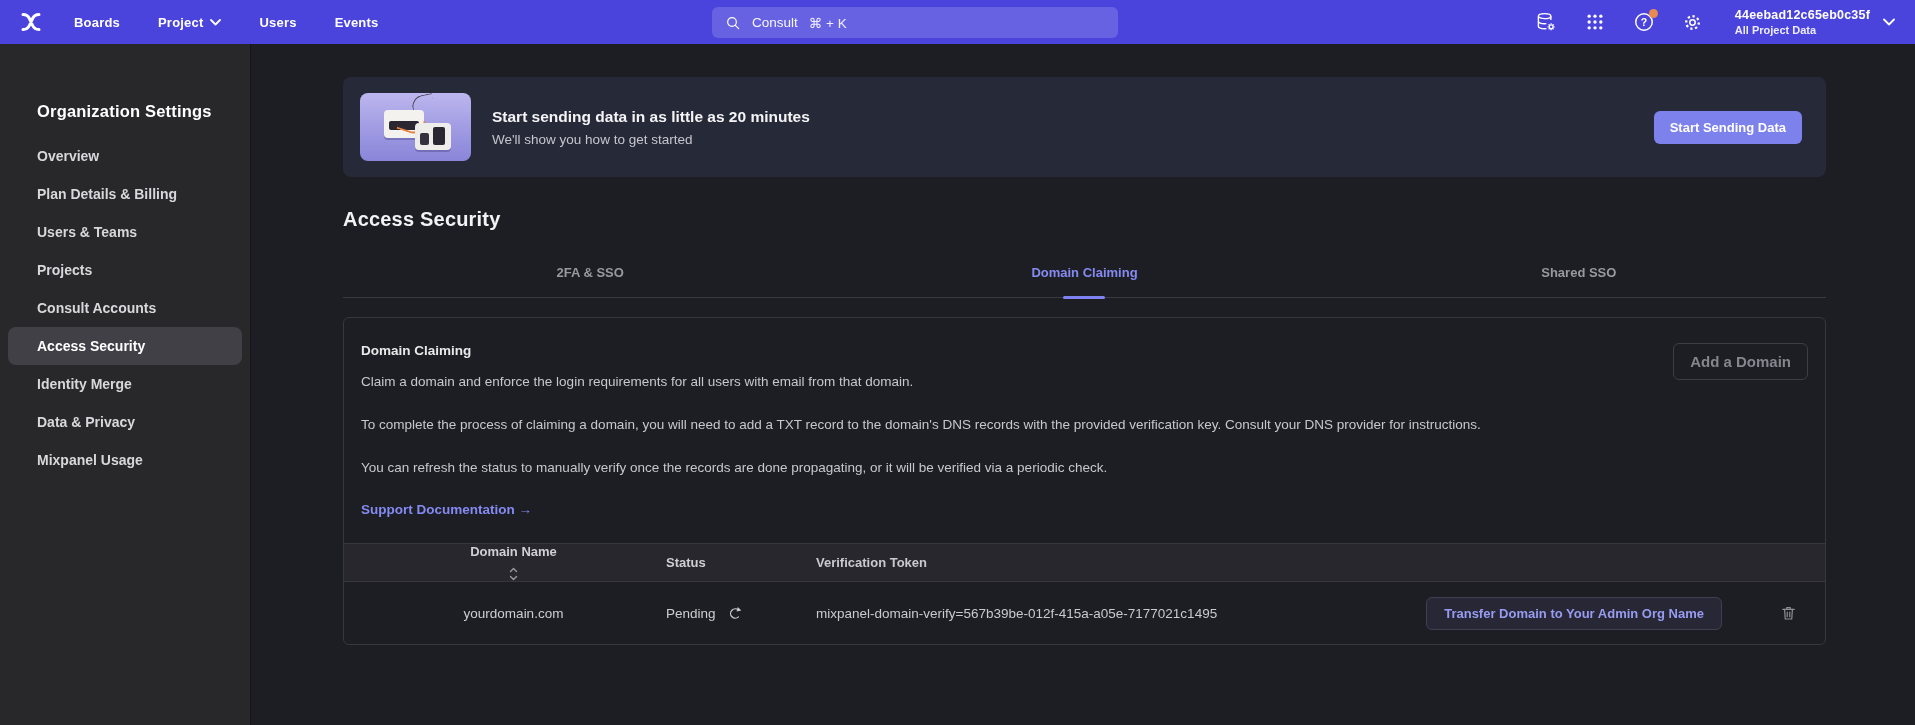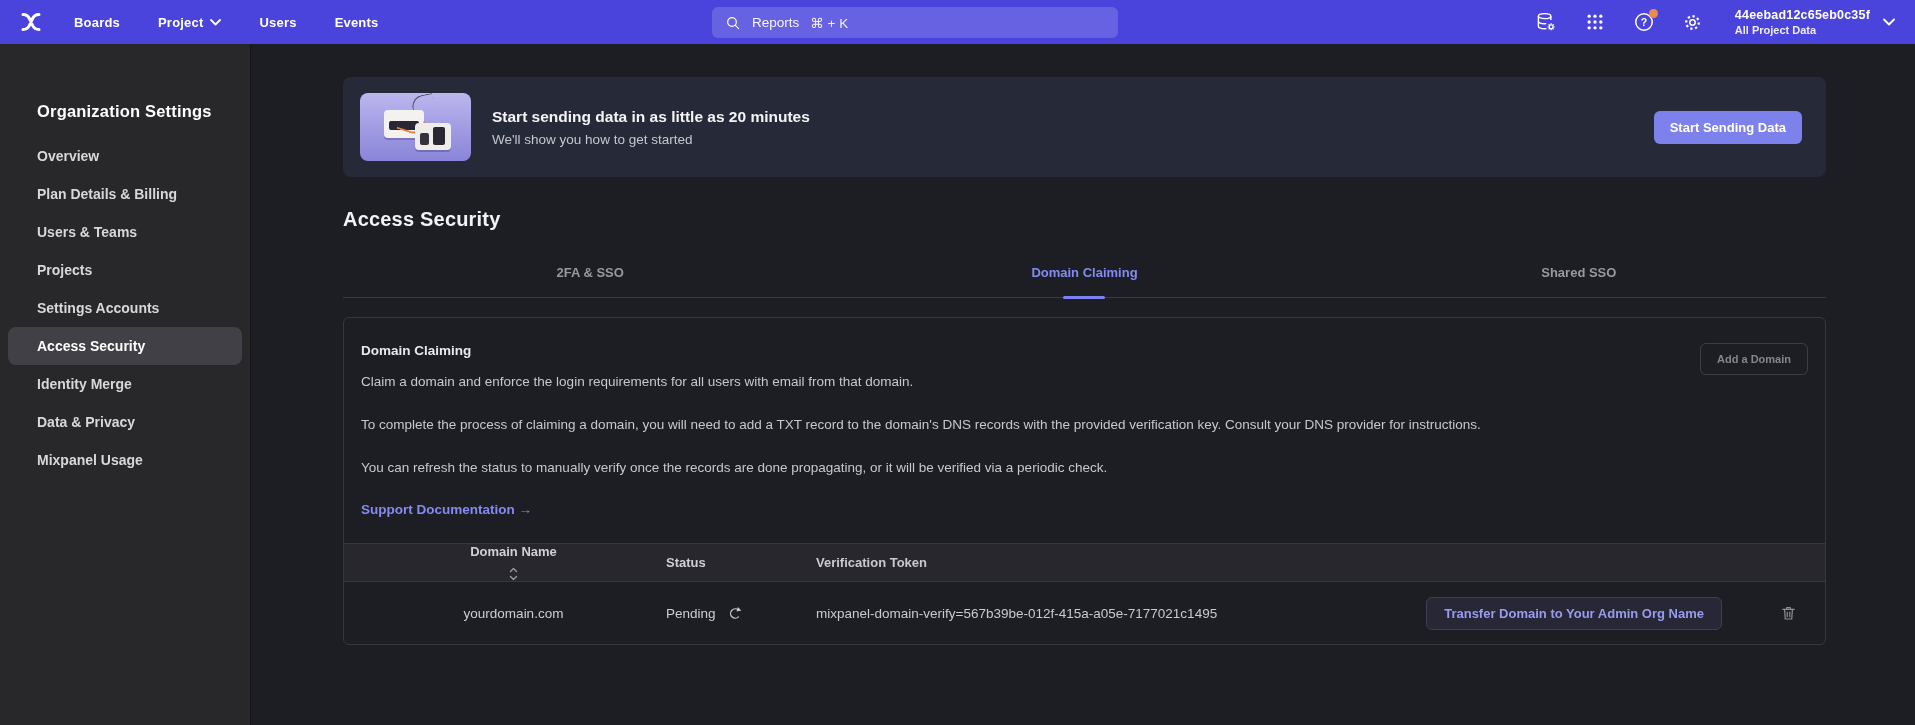--- a/index.html
+++ b/index.html
@@ -121,21 +121,21 @@
   .panel { margin-top:19px; border:1px solid #37373d; border-radius:6px; position:relative; }
   .panel-body { padding:25px 17px 0; }
   .panel-title { font-size:13.5px; font-weight:700; color:#e9e9ec; margin-bottom:13px; }
   .panel-body p { font-size:13.5px; color:#c7c7cd; line-height:22px; margin-bottom:21px; max-width:1180px; }
   .doc-link {
     color:#858af2; font-size:13.5px; font-weight:600; text-decoration:none;
     display:inline-block; margin-bottom:26px; cursor:pointer;
   }
   .add-btn {
     position:absolute; top:25px; right:17px; background:transparent;
-    border:1px solid #3d3d44; color:#85858d; font-size:11px; font-weight:600;
+    border:1px solid #3d3d44; color:#85858d; font-size:15px; font-weight:600;
     padding:9px 16px; border-radius:6px; cursor:default; font-family:inherit;
   }
 
   .tbl-head {
     display:flex; align-items:center; height:39px; padding:0 17px;
     background:#27272d; border-top:1px solid #36363c; border-bottom:1px solid #36363c;
     font-size:13px; font-weight:600; color:#cfcfd4;
   }
   .tbl-row { display:flex; align-items:center; height:62px; padding:0 17px; font-size:13.5px; color:#cdcdd2; }
   .col-domain { width:305px; display:flex; align-items:center; gap:8px;flex-direction:column; }
@@ -176,21 +176,21 @@
     <span class="nav-item">
         <span>Events</span>
       </span>
   </nav>
 
   <div class="searchbar">
     <svg width="16" height="16" viewBox="0 0 24 24">
       <circle cx="10.5" cy="10.5" r="6.5" fill="none" stroke="#fff" stroke-width="1.8"></circle>
       <line x1="15.5" y1="15.5" x2="20.5" y2="20.5" stroke="#fff" stroke-width="1.8" stroke-linecap="round"></line>
     </svg>
-    <span>Reports</span>
+    <span>Consult</span>
     <span class="shortcut">⌘ + K</span>
   </div>
 
   <div class="nav-right">
     <span class="nav-icon">
       <svg width="22" height="22" viewBox="0 0 24 24" fill="none" stroke="#ffffff" stroke-width="1.5">
         <ellipse cx="10.5" cy="5.6" rx="6.8" ry="2.7"></ellipse>
         <path d="M3.7 5.6 v5.6 c0 1.5 3 2.7 6.8 2.7 .6 0 1.3 0 1.9-.1"></path>
         <path d="M17.3 5.6 v4.2"></path>
         <path d="M3.7 11.2 v5.4 c0 1.5 3 2.7 6.8 2.7 .7 0 1.4 0 2-.1"></path>
@@ -245,21 +245,21 @@
   </div>
 </header>
 
 <aside class="sidebar">
   <div class="sidebar-title">Organization Settings</div>
   <div class="side-list">
     <div class="side-item">Overview</div>
     <div class="side-item">Plan Details &amp; Billing</div>
     <div class="side-item">Users &amp; Teams</div>
     <div class="side-item">Projects</div>
-    <div class="side-item">Settings Accounts</div>
+    <div class="side-item">Consult Accounts</div>
     <div class="side-item active">Access Security</div>
     <div class="side-item">Identity Merge</div>
     <div class="side-item">Data &amp; Privacy</div>
     <div class="side-item">Mixpanel Usage</div>
   </div>
 </aside>
 
 <main class="main">
 
   <div class="banner">

